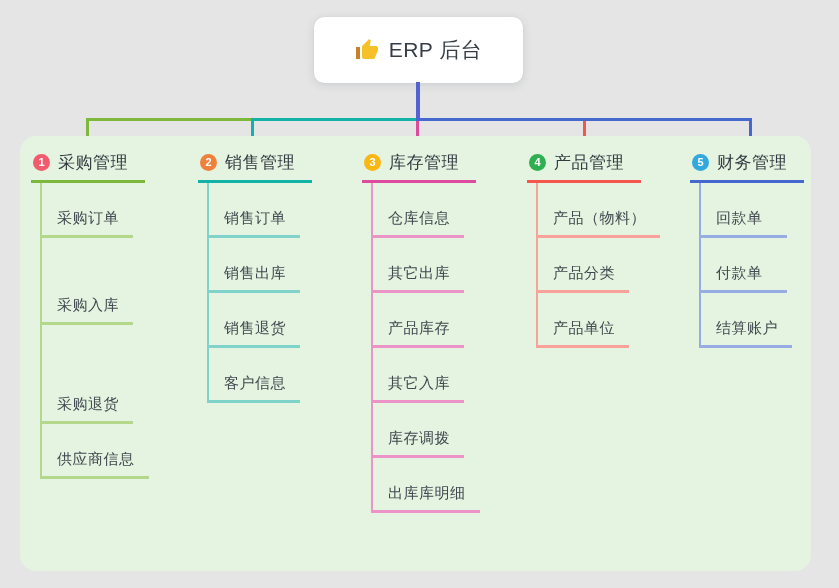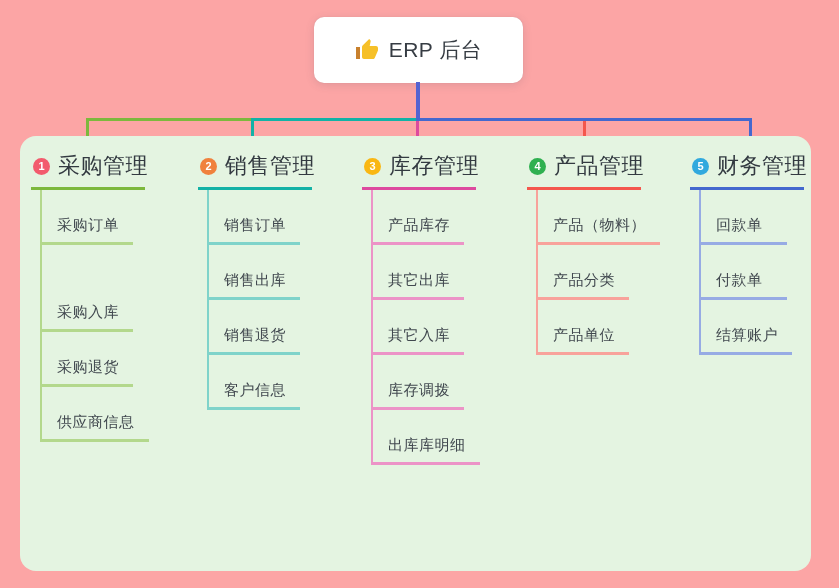--- a/index.html
+++ b/index.html
@@ -1,18 +1,18 @@
 <!DOCTYPE html>
 <html><head>
 <meta charset="utf-8">
 <style>
   * { margin:0; padding:0; box-sizing:border-box; }
   html,body { background:#ffffff; }
   body { font-family:"Liberation Sans","DejaVu Sans",sans-serif; }
-  #stage { position:relative; width:839px; height:588px; background:#fca5a5; overflow:hidden; }
+  #stage { position:relative; width:839px; height:588px; background:#e5e5e5; overflow:hidden; }
 
   
   .root-card {
     position:absolute; left:314px; top:17px; width:209px; height:66px;
     background:#ffffff; border-radius:10px;
     box-shadow:0 2px 10px rgba(60,70,90,.14), 0 0 1px rgba(60,70,90,.18);
     display:flex; align-items:center; justify-content:center; gap:10px;
     cursor:pointer;
   }
   .root-card .label { font-size:21px; font-weight:500; color:#363c43; letter-spacing:.5px; }
@@ -46,21 +46,21 @@
 
   .branch-header {
     width:114px; display:flex; align-items:center; gap:8px;
     padding:3px 0 6px 2px; border-bottom:3px solid #999; cursor:pointer;
   }
   .badge {
     width:17px; height:17px; border-radius:50%; flex:0 0 17px;
     display:flex; align-items:center; justify-content:center;
     color:#ffffff; font-size:11px; font-weight:700; line-height:1;
   }
-  .branch-label { font-size:22px; font-weight:500; color:#333a41; white-space:nowrap; letter-spacing:.5px; }
+  .branch-label { font-size:17px; font-weight:500; color:#333a41; white-space:nowrap; letter-spacing:.5px; }
 
   .branch-items { position:relative; }
   .branch-items .vline {
     position:absolute; left:9px; top:0; bottom:0; width:2px;
   }
   .branch-item {
     height:55px; margin-left:9px; padding:0 14px 7px 17px;
     display:flex; align-items:flex-end;
     border-bottom:3px solid #15803d;
     width:max-content; min-width:88px; cursor:pointer;
@@ -100,21 +100,21 @@
           <span class="branch-label">采购管理</span>
         </div>
         <div class="branch-items">
           <div class="vline" style="background: rgb(179, 216, 140);"></div>
           <div class="branch-item" style="border-bottom-color: rgb(179, 216, 140);">
             <span class="item-label">采购订单</span>
           </div>
           <div class="branch-item" style="border-bottom-color: rgb(179, 216, 140); margin-top: 32px;">
             <span class="item-label">采购入库</span>
           </div>
-          <div class="branch-item" style="border-bottom-color: rgb(179, 216, 140);">
+          <div class="branch-item" style="border-bottom-color: rgb(179, 216, 140); margin-top: 44px;">
             <span class="item-label">采购退货</span>
           </div>
           <div class="branch-item" style="border-bottom-color: rgb(179, 216, 140);">
             <span class="item-label">供应商信息</span>
           </div>
         </div>
       </div>
       <div class="branch b2">
         <div class="branch-header" style="border-bottom-color: rgb(19, 178, 166);">
           <span class="badge" style="background: rgb(240, 129, 61);">2</span>
@@ -137,24 +137,27 @@
         </div>
       </div>
       <div class="branch b3">
         <div class="branch-header" style="border-bottom-color: rgb(221, 74, 158);">
           <span class="badge" style="background: rgb(249, 183, 19);">3</span>
           <span class="branch-label">库存管理</span>
         </div>
         <div class="branch-items">
           <div class="vline" style="background: rgb(236, 147, 199);"></div>
           <div class="branch-item" style="border-bottom-color: rgb(236, 147, 199);">
+            <span class="item-label">仓库信息</span>
+          </div>
+          <div class="branch-item" style="border-bottom-color: rgb(236, 147, 199);">
+            <span class="item-label">其它出库</span>
+          </div>
+          <div class="branch-item" style="border-bottom-color: rgb(236, 147, 199);">
             <span class="item-label">产品库存</span>
-          </div>
-          <div class="branch-item" style="border-bottom-color: rgb(236, 147, 199);">
-            <span class="item-label">其它出库</span>
           </div>
           <div class="branch-item" style="border-bottom-color: rgb(236, 147, 199);">
             <span class="item-label">其它入库</span>
           </div>
           <div class="branch-item" style="border-bottom-color: rgb(236, 147, 199); align-items: flex-end;">
             <span class="item-label">库存调拨</span>
           </div>
           <div class="branch-item" style="border-bottom-color: rgb(236, 147, 199);">
             <span class="item-label">出库库明细</span>
           </div>

